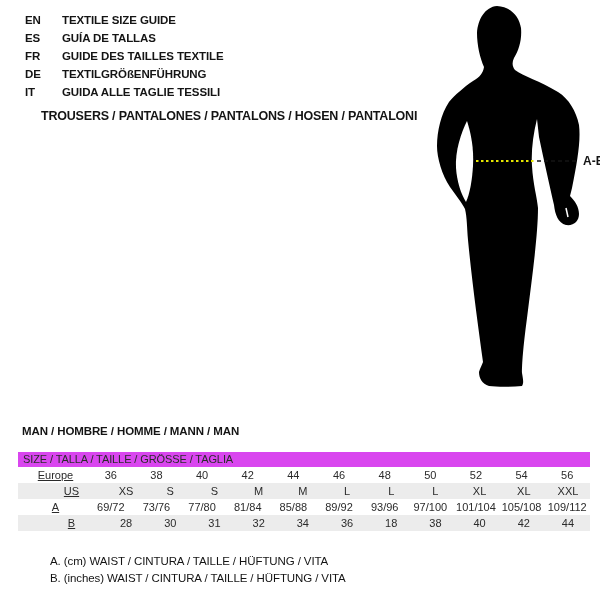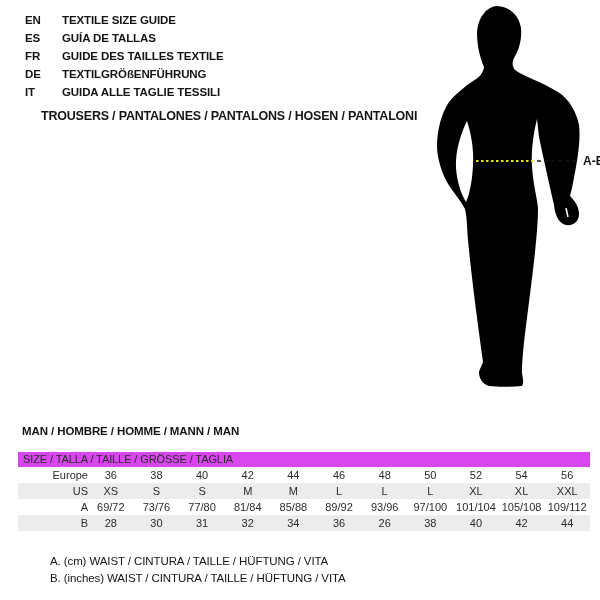--- a/index.html
+++ b/index.html
@@ -27,22 +27,22 @@
     position:absolute;left:22px;top:425px;
     font-weight:700;font-size:11.5px;letter-spacing:-0.1px;white-space:nowrap;
   }
   
   .size-table{position:absolute;left:18px;top:452px;width:572px;}
   .st-header{
     background:#d946ef;height:15px;line-height:15px;
     font-size:11px;color:#2b2b2b;padding-left:5px;letter-spacing:-0.1px;
   }
   .st-row{display:flex;height:16px;line-height:16px;font-size:11px;color:#2b2b2b;}
-  .st-row.alt{background:#ececec;}
-  .st-label{flex:0 0 70px;width:70px;padding-left:5px;box-sizing:border-box;text-align:right;}
+  .st-row.alt{background:#ececec;padding-left:16px;}
+  .st-label{flex:0 0 70px;width:70px;padding-left:5px;box-sizing:border-box;text-align:center;text-decoration:underline;}
   .st-cell{flex:1 1 0;text-align:center;white-space:nowrap;}
   
   .notes{position:absolute;left:22px;top:553px;}
   .note-line{font-weight:400;font-size:11.5px;line-height:16.5px;letter-spacing:-0.1px;white-space:nowrap;margin-left:28px;}
 </style>
 </head>
 <body>
 
 <div class="lang-block" id="lang-block">
     <div class="lang-row">
@@ -161,21 +161,21 @@
         <span class="st-cell">109/112</span>
       </div>
       <div class="st-row alt">
         <span class="st-label">B</span>
         <span class="st-cell">28</span>
         <span class="st-cell">30</span>
         <span class="st-cell">31</span>
         <span class="st-cell">32</span>
         <span class="st-cell">34</span>
         <span class="st-cell">36</span>
-        <span class="st-cell">26</span>
+        <span class="st-cell">18</span>
         <span class="st-cell">38</span>
         <span class="st-cell">40</span>
         <span class="st-cell">42</span>
         <span class="st-cell">44</span>
       </div>
     </div>
 </div>
 
 <div class="notes" id="notes">
     <div class="note-line">A. (cm) WAIST / CINTURA / TAILLE / HÜFTUNG / VITA</div>

